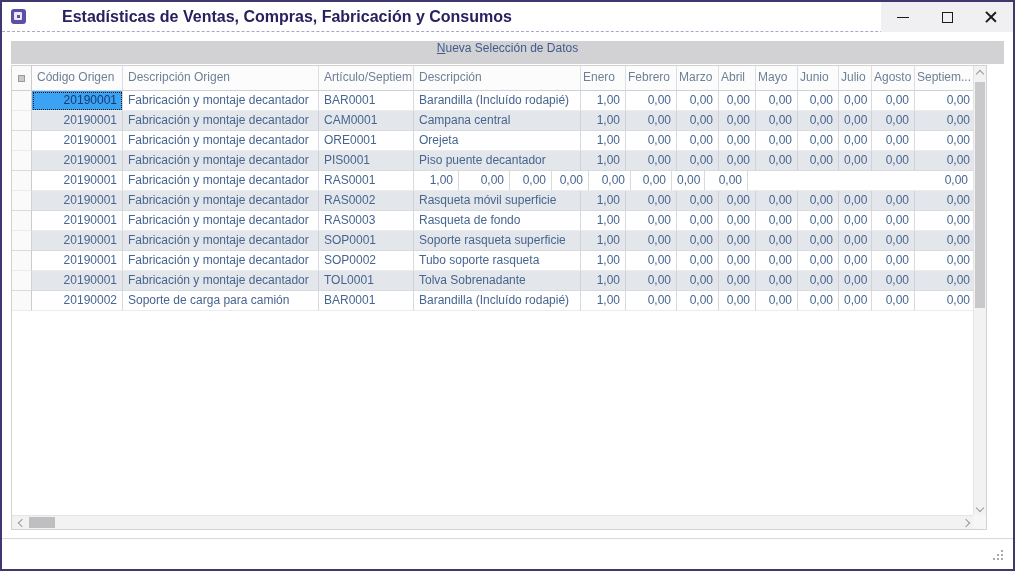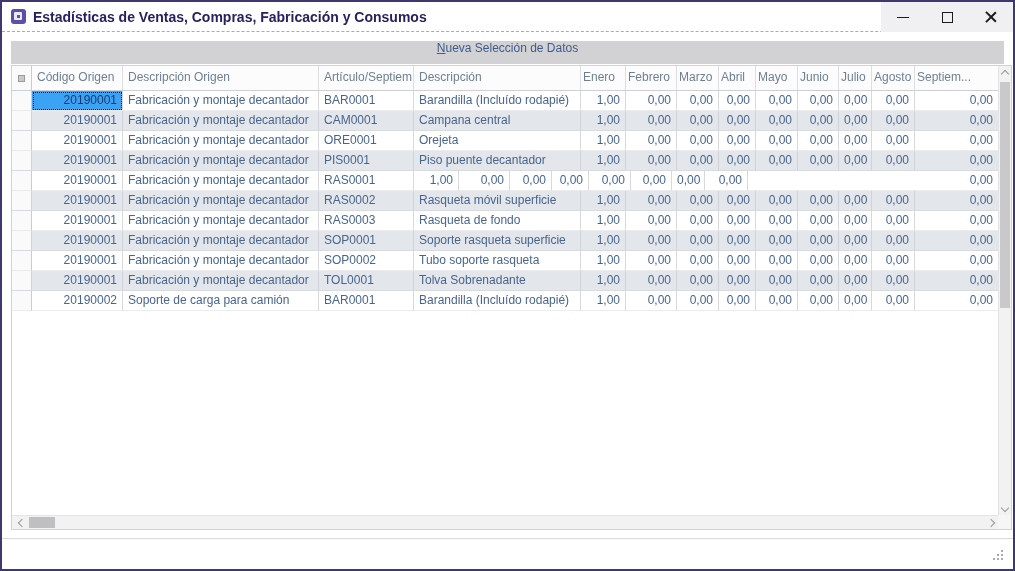--- a/index.html
+++ b/index.html
@@ -10,38 +10,38 @@
   
   .titlebar{position:absolute;left:0;top:0;right:0;height:30px;background:#fff;
     display:flex;align-items:center;padding-left:9px;box-sizing:border-box;
     border-bottom:1px dashed #aba6c6;}
   .app-icon{width:15px;height:15px;background:#5b50a5;border-radius:3px;
     position:relative;margin-right:7px;flex:0 0 auto;}
   .app-icon::after{content:"";position:absolute;left:3px;top:3px;width:8px;height:8px;
     background:#ece8fb;border-radius:1px;}
   .app-icon::before{content:"";position:absolute;left:6px;top:6px;width:3px;height:3px;
     background:#5b50a5;z-index:1;}
-  .title{font-size:14px;font-weight:bold;color:#27215f;white-space:nowrap;}
+  .title{font-size:16px;font-weight:bold;color:#27215f;white-space:nowrap;margin-left:29px;}
   .controls{position:absolute;right:0;top:0;height:30px;display:flex;background:#f0eff1;}
   .ctrl{width:44px;height:30px;display:flex;align-items:center;justify-content:center;}
   .glyph-min{width:12px;height:1px;background:#1c1c1c;}
   .glyph-max{width:9px;height:9px;border:1px solid #1c1c1c;background:transparent;}
   .glyph-close{position:relative;width:12px;height:12px;}
   .glyph-close::before,.glyph-close::after{content:"";position:absolute;left:5px;top:-1px;
     width:1.5px;height:14px;background:#1c1c1c;}
   .glyph-close::before{transform:rotate(45deg);}
   .glyph-close::after{transform:rotate(-45deg);}
 
   
   .toolbar{position:absolute;left:9px;right:9px;top:39px;height:23px;background:#d2d2d4;
     display:flex;justify-content:center;font-size:12px;color:#3f5c8c;}
   .accel{text-decoration:underline;}
 
   
-  .panel{position:absolute;left:9px;right:1px;top:63px;height:465px;
+  .panel{position:absolute;left:9px;right:26px;top:63px;height:465px;
     border:1px solid #d2d2d2;background:#fff;box-sizing:border-box;overflow:hidden;}
   .tablezone{position:absolute;left:0;top:0;right:13px;bottom:14px;overflow:hidden;}
   .hrow{display:flex;height:24px;background:#fcfcfd;border-bottom:1px solid #cdd0d4;}
   .hcell{box-sizing:border-box;border-right:1px solid #dcdee2;color:#6e8096;font-size:12px;
     line-height:23px;padding:0 5px;white-space:nowrap;overflow:hidden;flex:0 0 auto;}
   .hcell.mh{text-align:left;padding:0 2px;}
   .hcell.c-ind{display:flex;align-items:center;justify-content:center;padding:0;}
   .sq{width:7px;height:7px;background:#c9c9c9;border:1px solid #9b9b9b;box-sizing:border-box;}
   .row{display:flex;height:20px;background:#fff;}
   .row.alt{background:#e3e6ea;}

